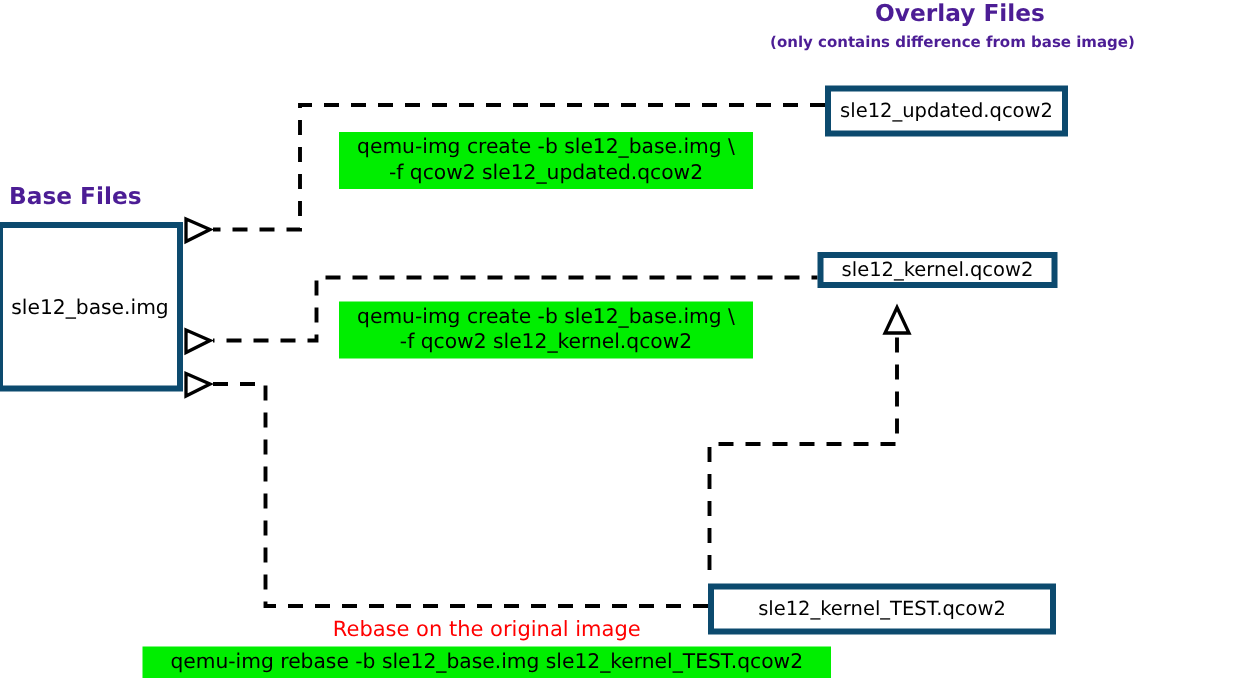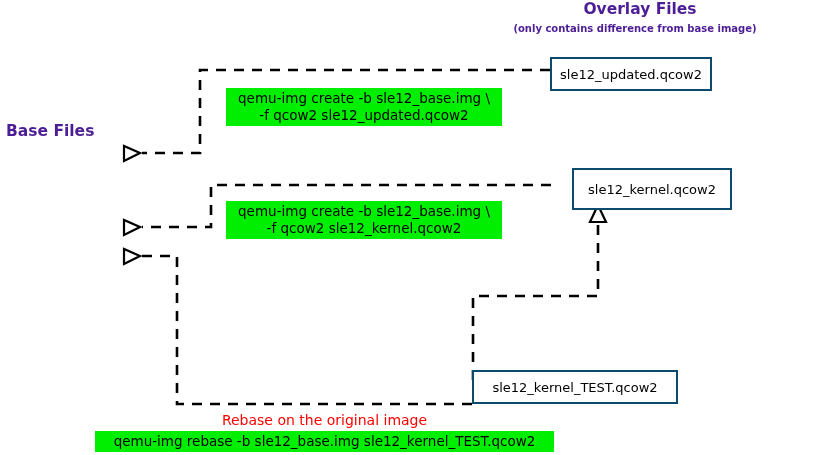--- a/index.html
+++ b/index.html
@@ -48,21 +48,21 @@
     left: 6px;
     top: 122px;
     width: 120px;
     font-size: 15.5px;
     line-height: 19px;
     text-align: left;
   }
   .filebox {
     position: absolute;
     box-sizing: border-box;
-    border: 2px solid #0c4a6e;
+    border: 4px solid #0c4a6e;
     background: #ffffff;
     color: #000000;
     font-size: 13px;
     display: flex;
     align-items: center;
     justify-content: center;
     white-space: nowrap;
   }
   .box-base {
     left: 0px;
@@ -72,29 +72,29 @@
     border-left-width: 2px;
     font-size: 13.5px;
   }
   .box-updated {
     left: 550px;
     top: 57px;
     width: 162px;
     height: 34px;
   }
   .box-kernel {
-    left: 572px;
+    left: 545px;
     top: 168px;
     width: 160px;
-    height: 42px;
+    height: 24px;
   }
   .box-kerneltest {
     left: 472px;
-    top: 370px;
-    width: 206px;
+    top: 389px;
+    width: 232px;
     height: 34px;
   }
   .cmd {
     position: absolute;
     background: #00ee00;
     color: #000000;
     font-size: 13.5px;
     line-height: 17px;
     text-align: center;
     white-space: pre;
@@ -165,20 +165,21 @@
     <g>
       <path d="M 473 380 L 473 296 L 598 296 L 598 224" fill="none" stroke="#000000" stroke-width="2.6" stroke-dasharray="10 8"></path>
       <polygon points="598,205 590,222 606,222" fill="#ffffff" stroke="#000000" stroke-width="2.2"></polygon>
     </g>
   </svg>
 
   <div class="hdr overlay-title">Overlay Files</div>
   <div class="hdr overlay-sub">(only contains difference from base image)</div>
   <div class="hdr base-title">Base Files</div>
 
+  <div class="filebox box-base">sle12_base.img</div>
   <div class="filebox box-updated">sle12_updated.qcow2</div>
   <div class="filebox box-kernel">sle12_kernel.qcow2</div>
   <div class="filebox box-kerneltest">sle12_kernel_TEST.qcow2</div>
 
   <div class="cmd cmd-updated">qemu-img create -b sle12_base.img \
 -f qcow2 sle12_updated.qcow2</div>
   <div class="cmd cmd-kernel">qemu-img create -b sle12_base.img \
 -f qcow2 sle12_kernel.qcow2</div>
   <div class="cmd cmd-rebase">qemu-img rebase -b sle12_base.img sle12_kernel_TEST.qcow2</div>
 

